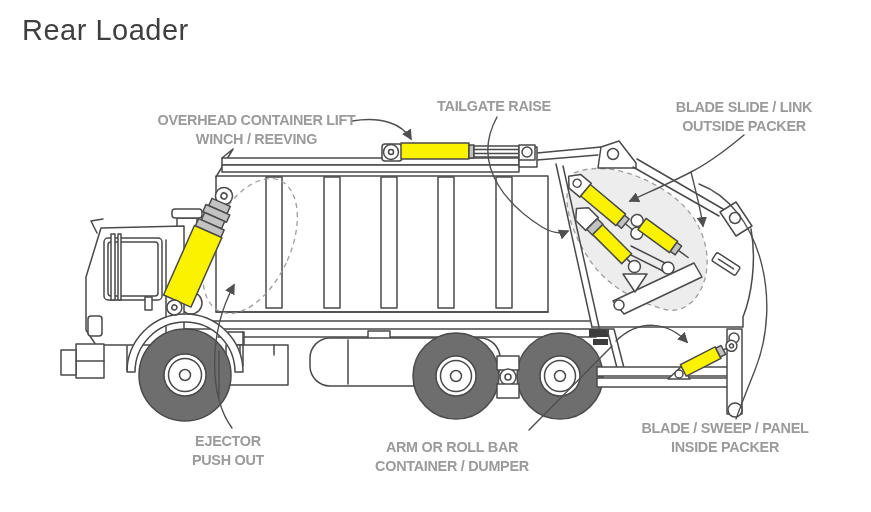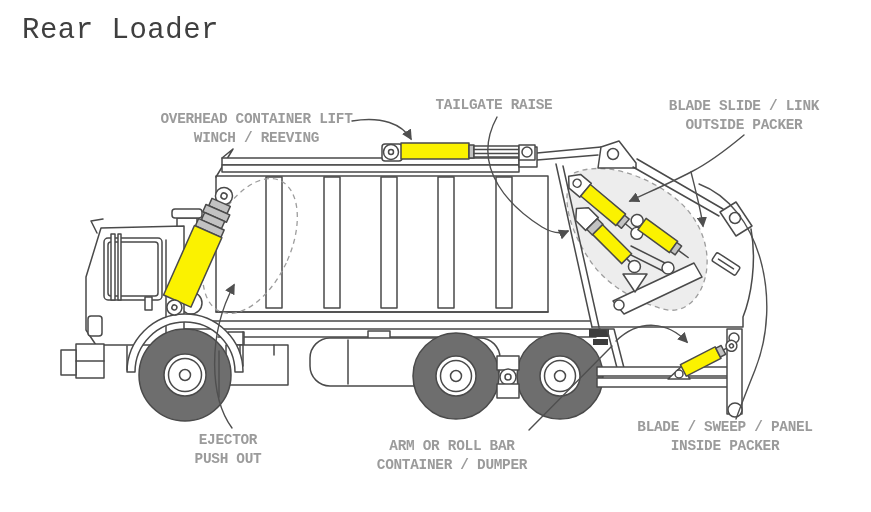--- a/index.html
+++ b/index.html
@@ -1,17 +1,17 @@
 <!DOCTYPE html>
 <html style="--cylinder-highlight: #FBF200; --label-text: #9b9b9b; --outline: #4a4a4a; --tire-fill: #6e6e6e; --zone-fill: #ededed; --collar-fill: #c2c2c2; --title-text: #3f3f3f;"><head>
 <meta charset="utf-8">
 <style>
   html,body{margin:0;padding:0;background:#ffffff;}
   .stage{position:relative;width:871px;height:512px;background:#fff;overflow:hidden;
-         font-family:Liberation Mono, monospace;}
+         font-family:Liberation Sans, sans-serif;}
   .title{position:absolute;left:22px;top:14px;font-size:29px;font-weight:400;
          color:var(--title-text,#3f3f3f);letter-spacing:.5px;}
   .lbl{position:absolute;color:var(--label-text,#9b9b9b);font-weight:bold;font-size:15px;
        line-height:19px;text-align:center;letter-spacing:-0.3px;transform:scaleX(.96);}
   .lbl span{display:block;}
   svg{position:absolute;left:0;top:0;}
   .ln{stroke:var(--outline,#4a4a4a);stroke-width:1.5;fill:none;stroke-linejoin:round;stroke-linecap:round;}
   .w{fill:#ffffff;}
   .cyl{fill:var(--cylinder-highlight,#FBF200);}
   .col{fill:var(--collar-fill,#c2c2c2);}

